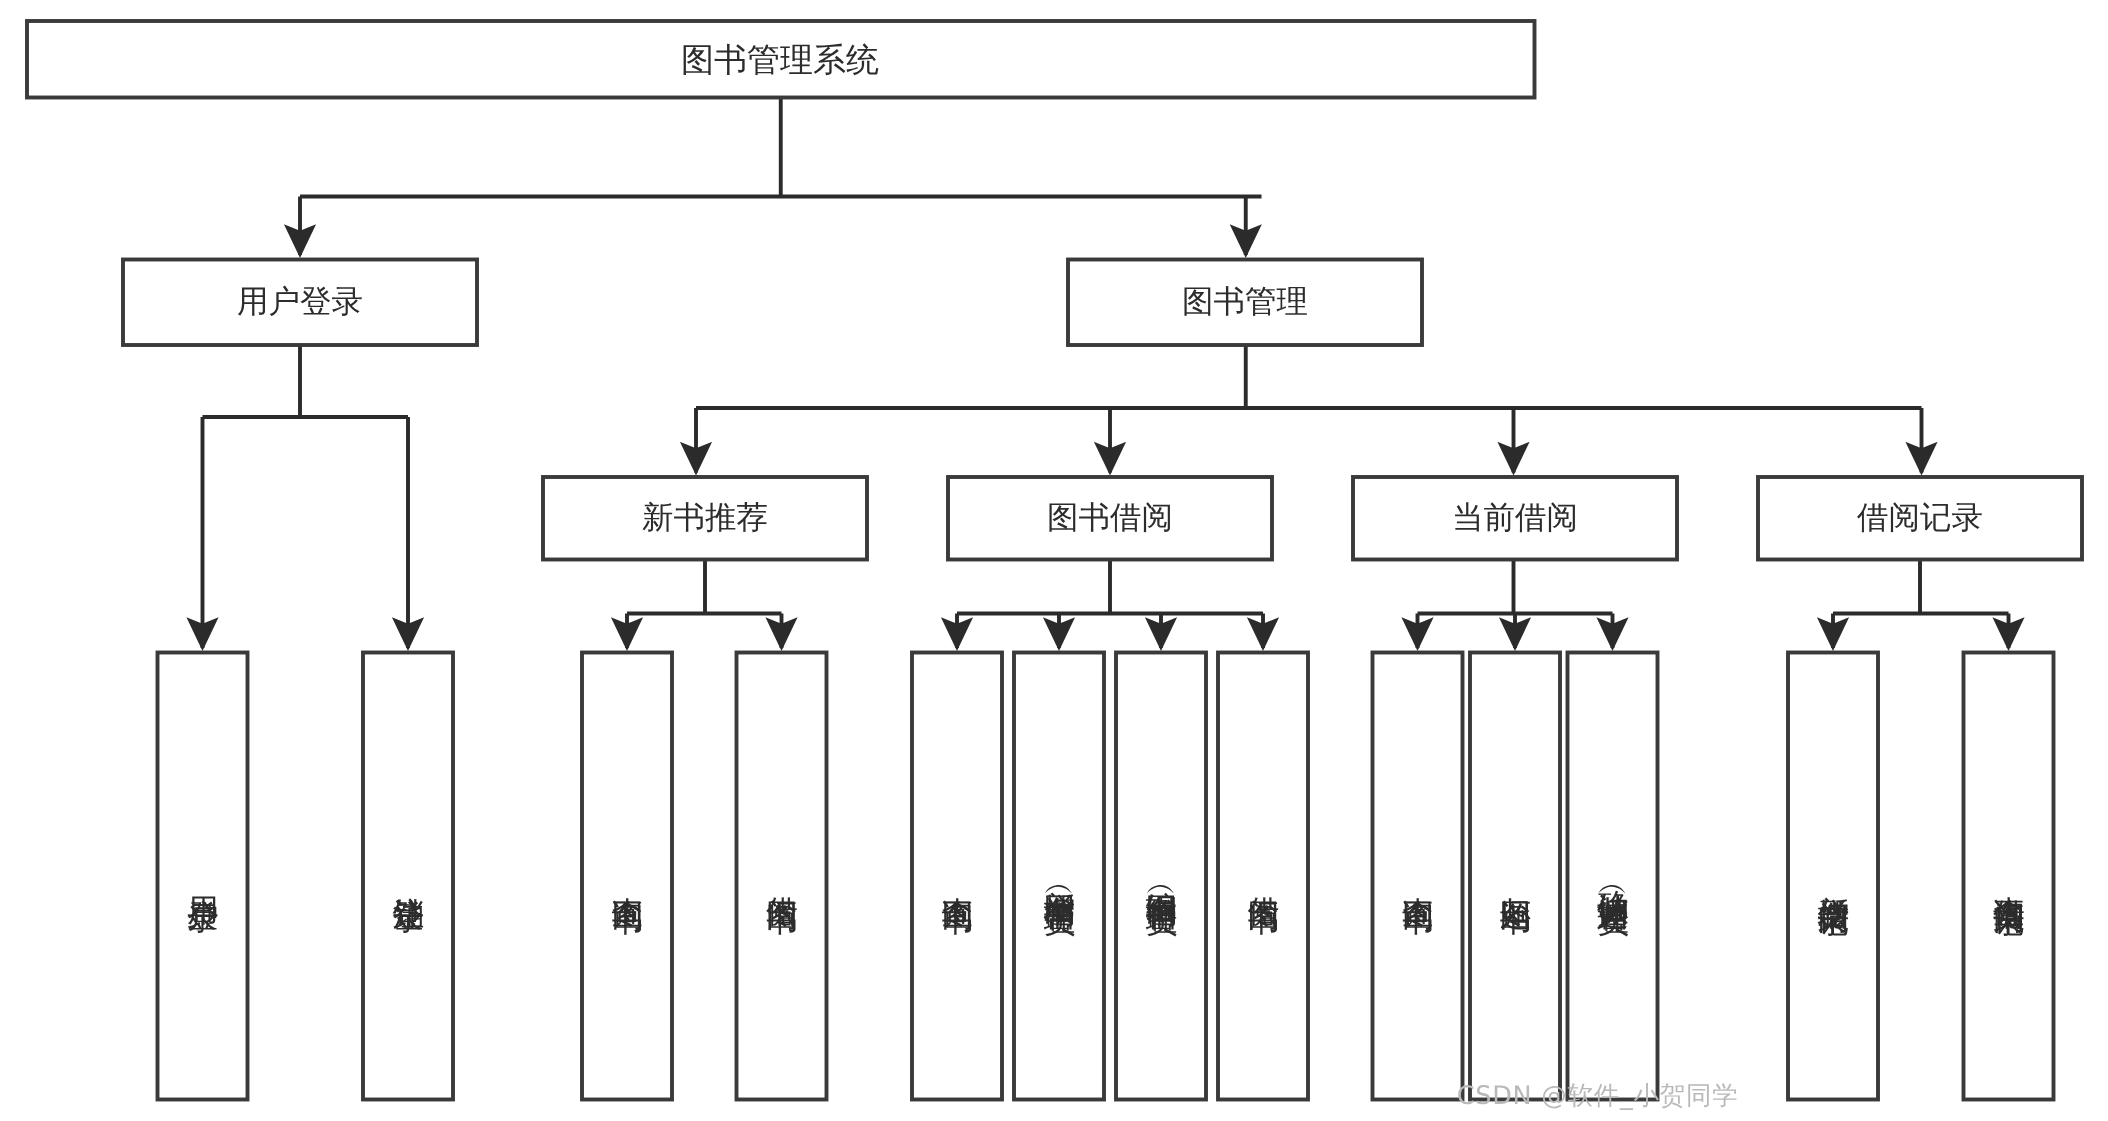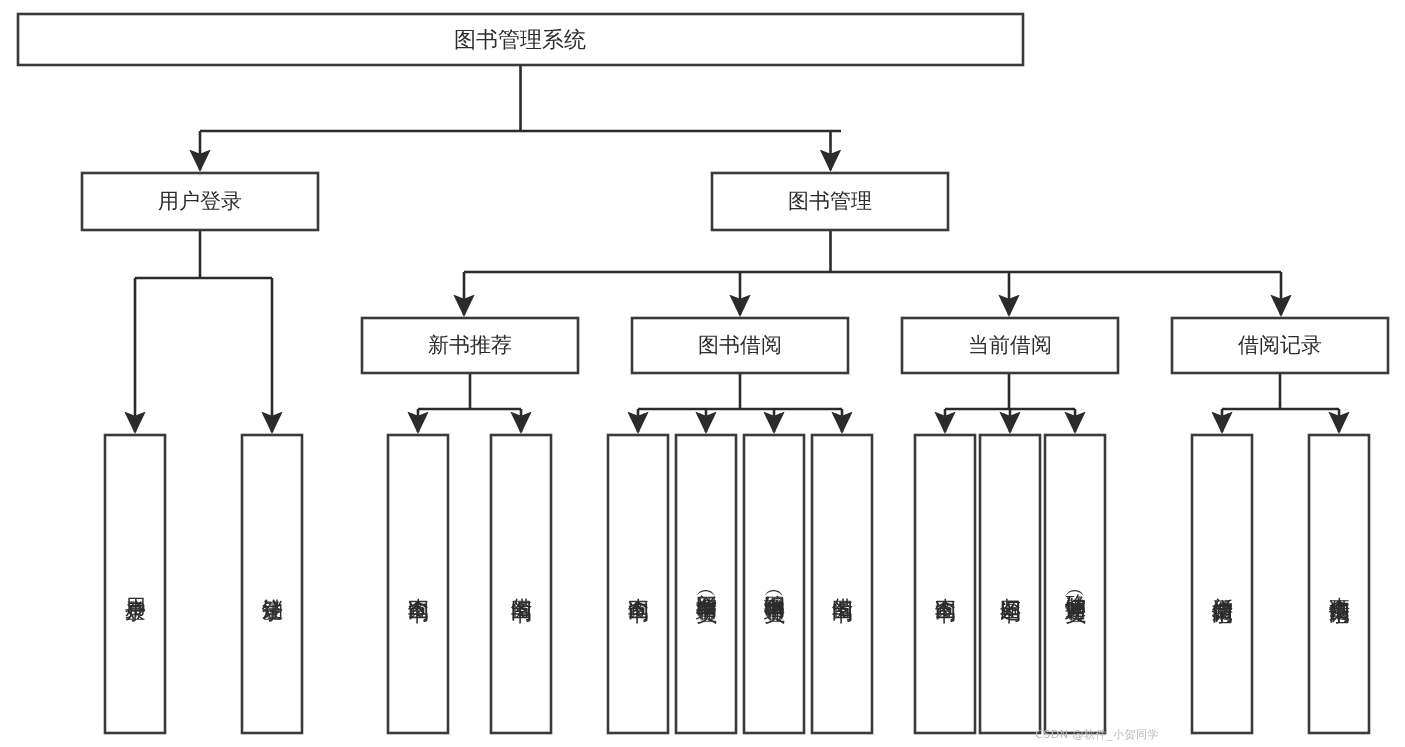--- a/index.html
+++ b/index.html
@@ -74,21 +74,21 @@
     letter-spacing: 1.5px;
     color: #2c2c2c;
     white-space: nowrap;
     text-align: center;
   }
   #watermark {
     position: absolute;
     right: 12px;
     bottom: 5px;
     font-family: "DejaVu Sans", "Liberation Sans", sans-serif;
-    font-size: 11px;
+    font-size: 17px;
     color: #b9b9b9;
     letter-spacing: 0.5px;
     user-select: none;
     white-space: nowrap;
   }
 </style>
 </head>
 <body>
 
 <div id="diagram-root">

